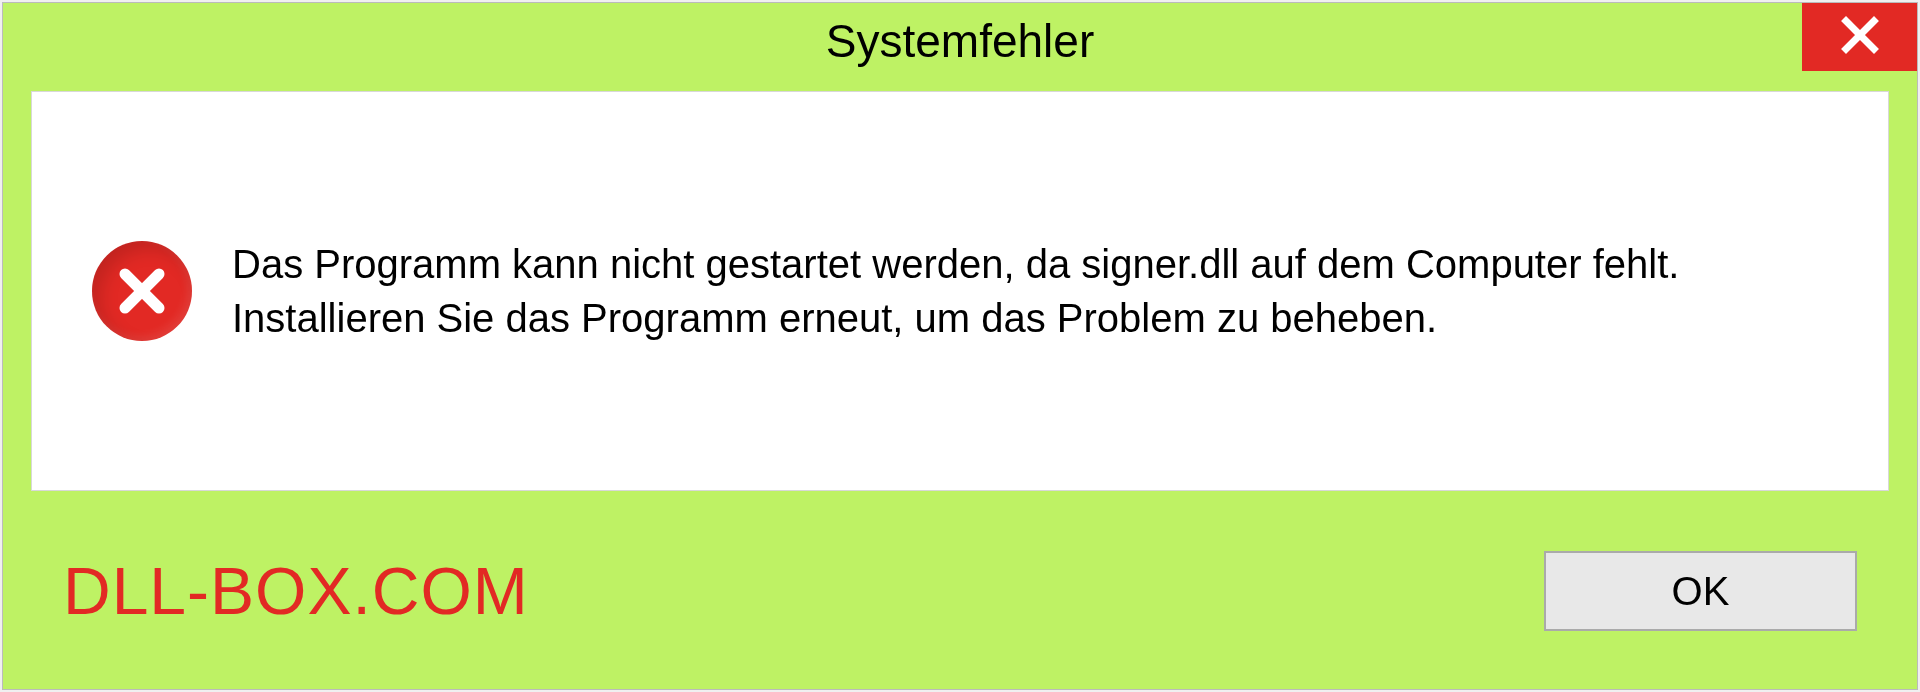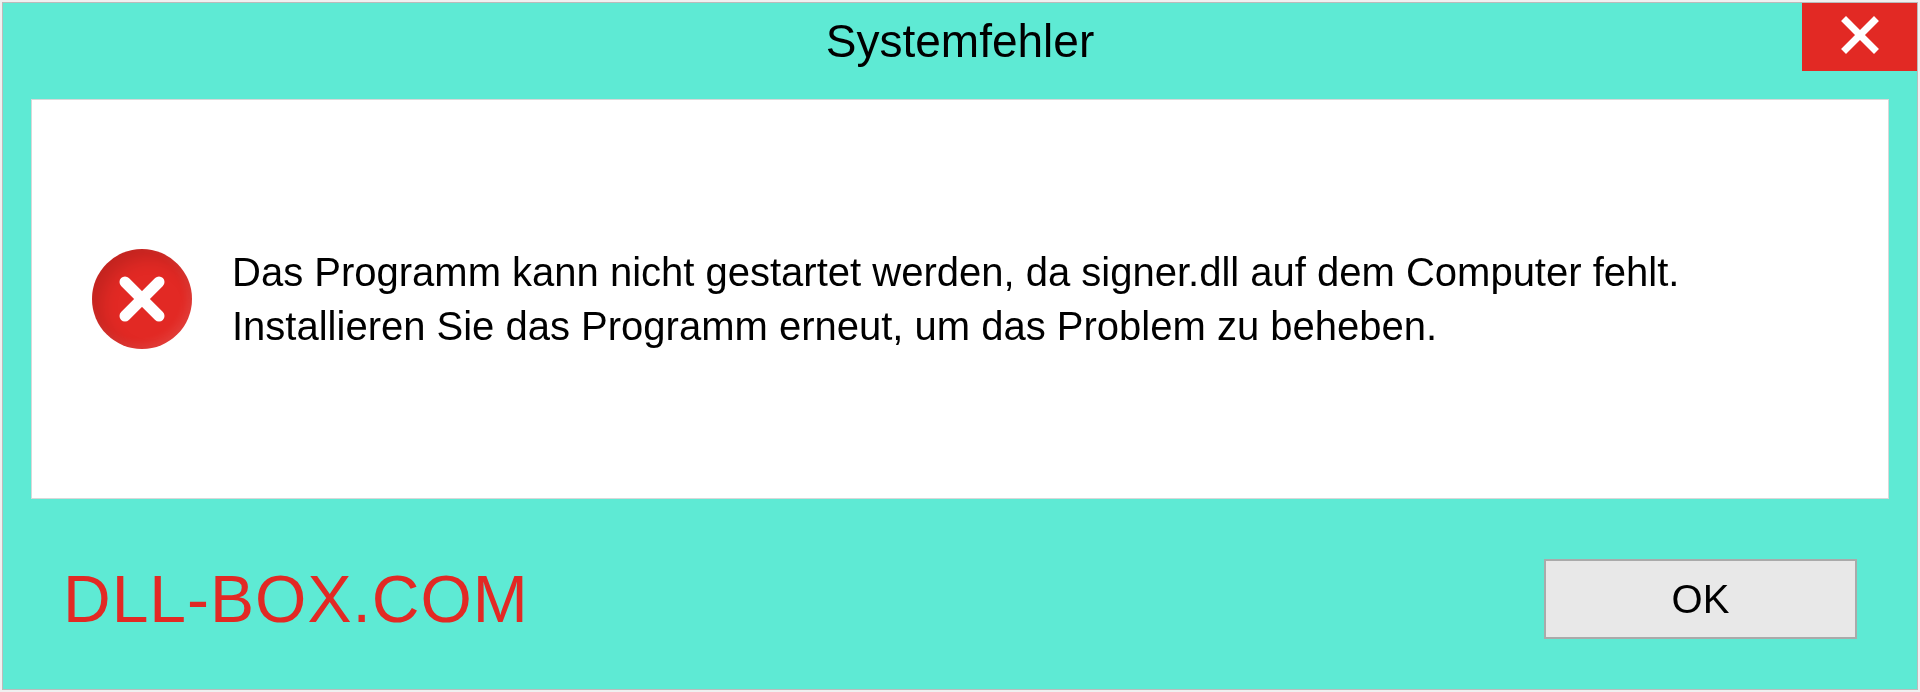--- a/index.html
+++ b/index.html
@@ -13,21 +13,21 @@
       font-family: Arial, Helvetica, sans-serif;
       background: #f0f0f0;
       overflow: hidden;
     }
     .dialog {
       position: absolute;
       top: 2px;
       left: 2px;
       right: 2px;
       bottom: 2px;
-      background: #5eead4;
+      background: #bef264;
       border: 1px solid #bbb;
     }
     .titlebar {
       display: flex;
       align-items: center;
       justify-content: center;
       height: 76px;
       position: relative;
     }
     .title {
@@ -45,21 +45,21 @@
       display: flex;
       align-items: center;
       justify-content: center;
       cursor: pointer;
     }
     .close-button svg {
       width: 40px;
       height: 40px;
     }
     .content-panel {
-      margin: 20px 28px 20px 28px;
+      margin: 12px 28px 20px 28px;
       background: #ffffff;
       border: 1px solid #d8d8d8;
       height: 400px;
       display: flex;
       align-items: center;
       padding: 0 60px;
     }
     .error-icon {
       flex-shrink: 0;
       width: 100px;

